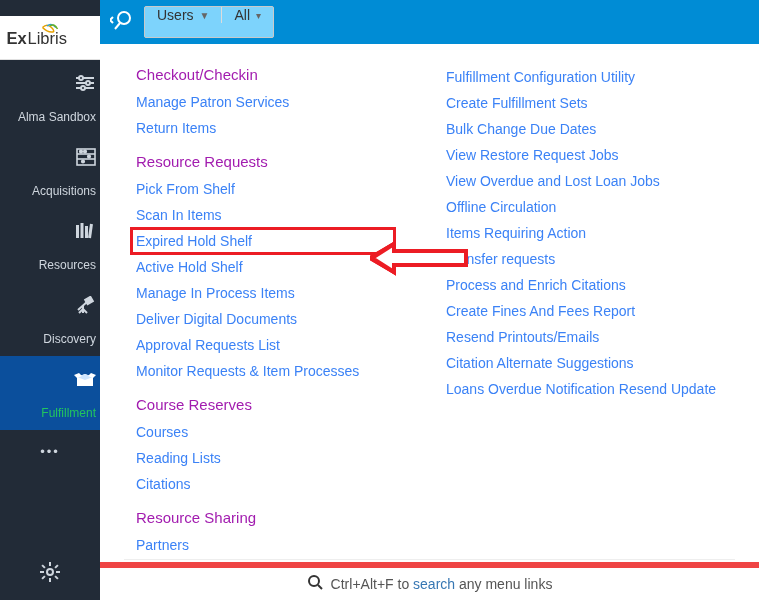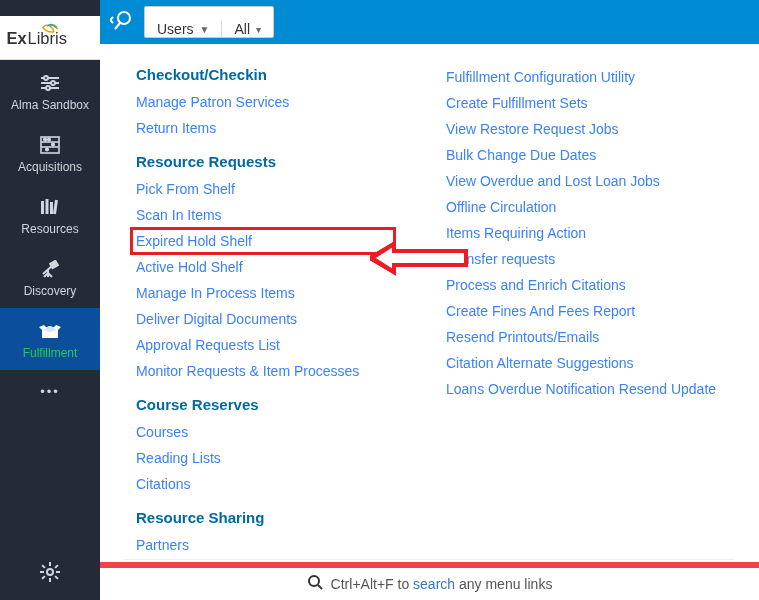--- a/index.html
+++ b/index.html
@@ -3,39 +3,39 @@
 <meta charset="utf-8">
 <style>
   *{box-sizing:border-box;margin:0;padding:0;font-family:Arial,Helvetica,sans-serif}
   html,body{width:759px;height:600px;overflow:hidden;background:#fff}
   .app{display:flex;height:100%}
   
   .sidebar{width:100px;background:#222b37;color:#cfd6de;display:flex;flex-direction:column;align-items:center;padding-top:16px;position:relative}
   .logo-cell{width:100px;height:44px;background:#fff;display:flex;align-items:center;justify-content:center;border-bottom:1px solid #e0e0e0}
   .logo-cell svg{height:30px}
   .nav{width:100%;display:flex;flex-direction:column;align-items:center}
-  .nav-item{width:100%;padding:12px 4px 10px 4px;display:flex;flex-direction:column;align-items:center;gap:4px;font-size:12px;color:#cfd6de;cursor:pointer}
+  .nav-item{width:100%;padding:12px 4px 10px 4px;display:flex;flex-direction:column;align-items:flex-end;gap:16px;font-size:12px;color:#cfd6de;cursor:pointer}
   .nav-item.active{background:#0b4f9c;color:#22c55e}
   .nav-item .icon{font-size:18px;height:22px;display:flex;align-items:center;justify-content:center}
   .nav-more{width:100%;padding:14px 0;color:#cfd6de;display:flex;justify-content:center;align-items:center;cursor:pointer}
   .nav-more span{font-size:13px;letter-spacing:2px}
   .sidebar-bottom{position:absolute;bottom:14px;width:100%;display:flex;justify-content:center;color:#cfd6de}
   
   .right{flex:1;display:flex;flex-direction:column;min-width:0}
   .topbar{height:44px;background:#008cd5;display:flex;align-items:center;padding:0 10px;gap:10px}
   .search-toggle{color:#fff;font-size:20px;cursor:pointer;display:flex;align-items:center}
-  .filter-box{height:32px;background:#ffffff;border:1px solid #c9c9c9;display:flex;align-items:flex-end;border-radius:2px;overflow:hidden}
+  .filter-box{height:32px;background:#7dd3fc;border:1px solid #c9c9c9;display:flex;align-items:flex-start;border-radius:2px;overflow:hidden}
   .filter-seg{display:flex;align-items:center;padding:0 12px;font-size:14px;color:#333;cursor:pointer;gap:6px}
   .filter-seg+.filter-seg{border-left:1px solid #dcdcdc}
   .caret-down{font-size:10px;color:#666}
   
   .panel{flex:1;position:relative;overflow:hidden;background:#fff}
   .menu-grid{display:flex;gap:60px;padding:22px 36px 10px 36px;height:calc(100% - 38px);overflow:auto}
   .col{display:flex;flex-direction:column;gap:4px;min-width:250px}
-  .section-title{font-size:15px;color:#0369a1;font-weight:700;margin-top:10px;margin-bottom:4px}
+  .section-title{font-size:15px;color:#a21caf;font-weight:400;margin-top:10px;margin-bottom:4px}
   .section-title:first-child{margin-top:0}
   .menu-link{font-size:14px;color:#3b82f6;line-height:22px;cursor:pointer;text-decoration:none}
   .highlight-wrap{position:relative;display:inline-block}
   .highlight-box{position:absolute;left:-6px;top:-3px;right:-10px;bottom:-3px;border:3px solid #ec1c24;pointer-events:none}
   .arrow-annot{position:absolute;pointer-events:none}
   
   .bottom-bar{position:absolute;left:0;right:0;bottom:0;height:38px;border-top:6px solid #ef4444;background:#fff;display:flex;align-items:center;justify-content:center;gap:8px;font-size:14px;color:#555}
   .bottom-bar .sicon{font-size:16px;color:#333}
   .bottom-bar .klink{color:#3777b3}
   .divider-above-bottom{position:absolute;left:24px;right:24px;bottom:40px;border-top:1px solid #eee}
@@ -196,22 +196,22 @@
             <a class="menu-link" href="#">Courses</a>
             <a class="menu-link" href="#">Reading Lists</a>
             <a class="menu-link" href="#">Citations</a>
             <div class="section-title">Resource Sharing</div>
             <a class="menu-link" href="#">Partners</a>
             <a class="menu-link" href="#">Rota Templates</a>
           </div>
           <div class="col">
             <a class="menu-link" href="#">Fulfillment Configuration Utility</a>
             <a class="menu-link" href="#">Create Fulfillment Sets</a>
+            <a class="menu-link" href="#">Bulk Change Due Dates</a>
             <a class="menu-link" href="#">View Restore Request Jobs</a>
-            <a class="menu-link" href="#">Bulk Change Due Dates</a>
             <a class="menu-link" href="#">View Overdue and Lost Loan Jobs</a>
             <a class="menu-link" href="#">Offline Circulation</a>
             <a class="menu-link" href="#">Items Requiring Action</a>
             <a class="menu-link" href="#">Transfer requests</a>
             <a class="menu-link" href="#">Process and Enrich Citations</a>
             <a class="menu-link" href="#">Create Fines And Fees Report</a>
             <a class="menu-link" href="#">Resend Printouts/Emails</a>
             <a class="menu-link" href="#">Citation Alternate Suggestions</a>
             <a class="menu-link" href="#">Loans Overdue Notification Resend Update</a>
           </div>

